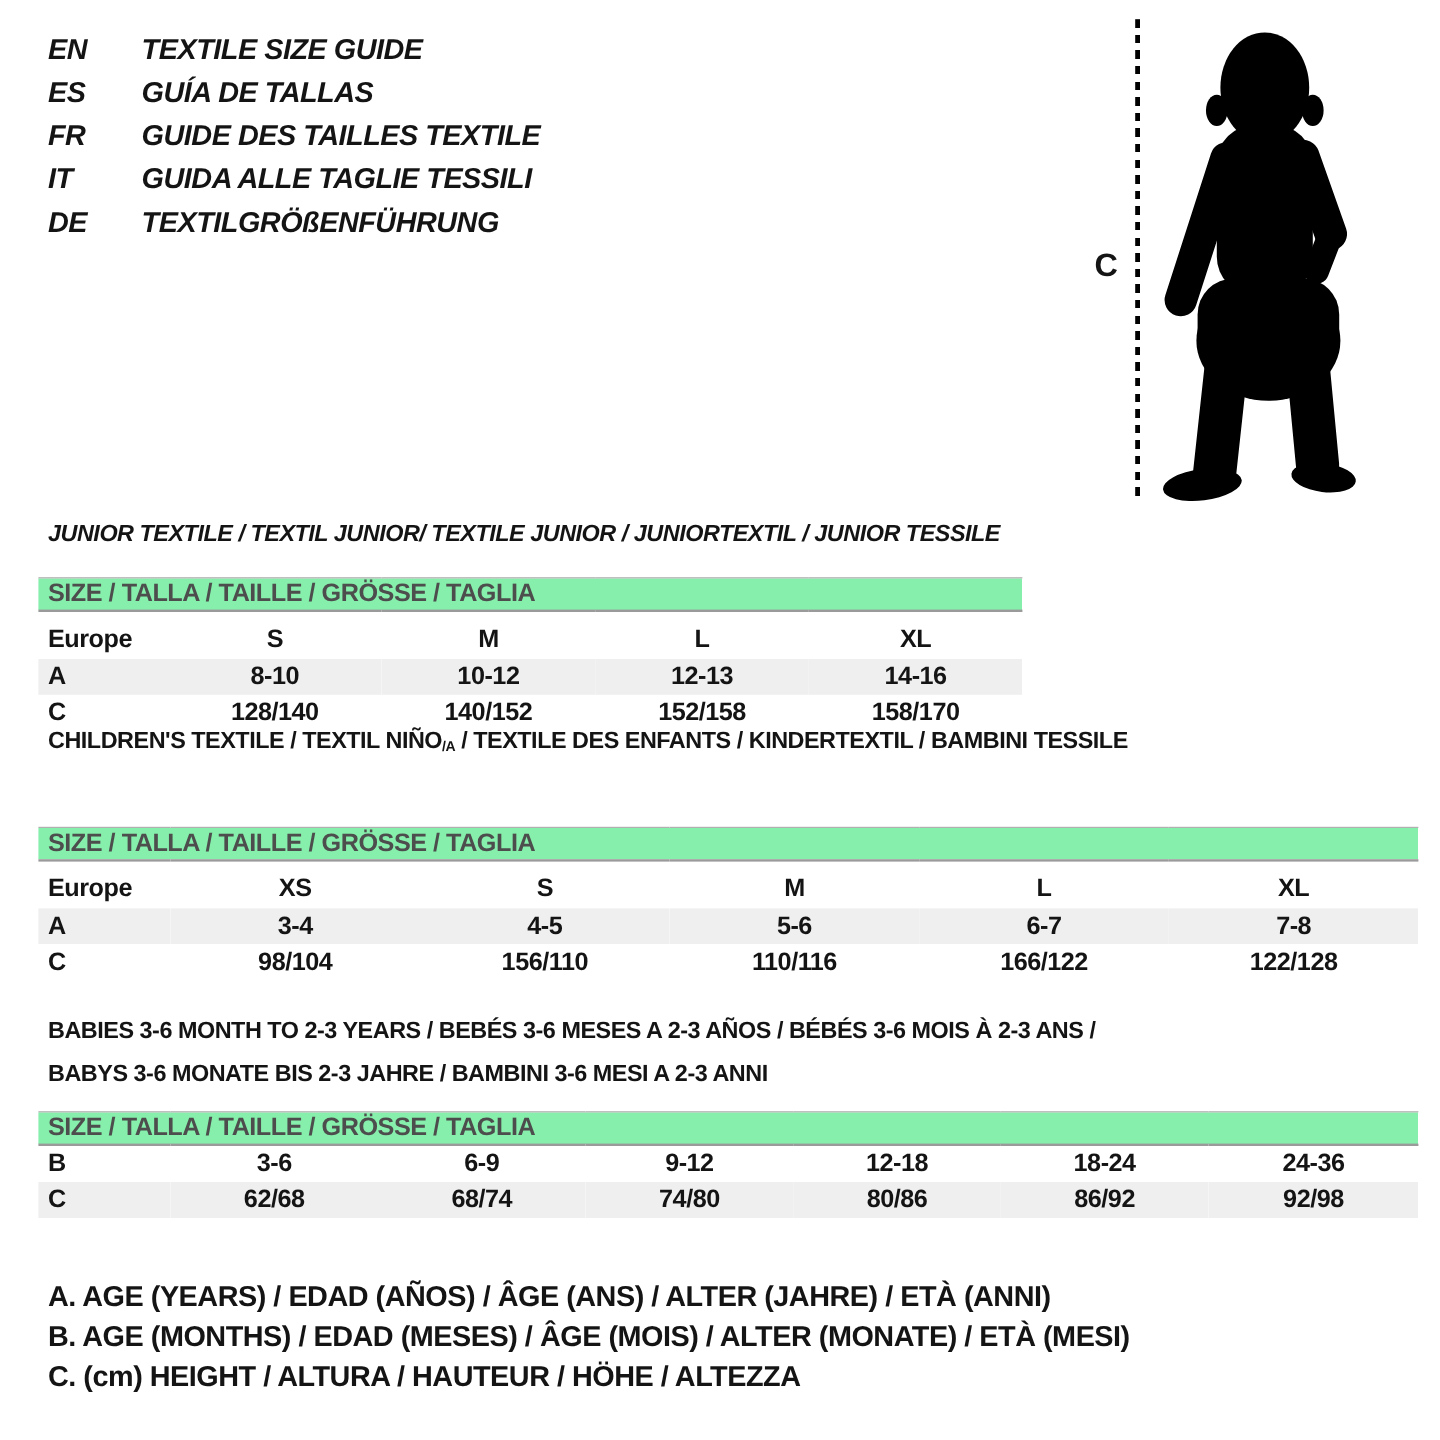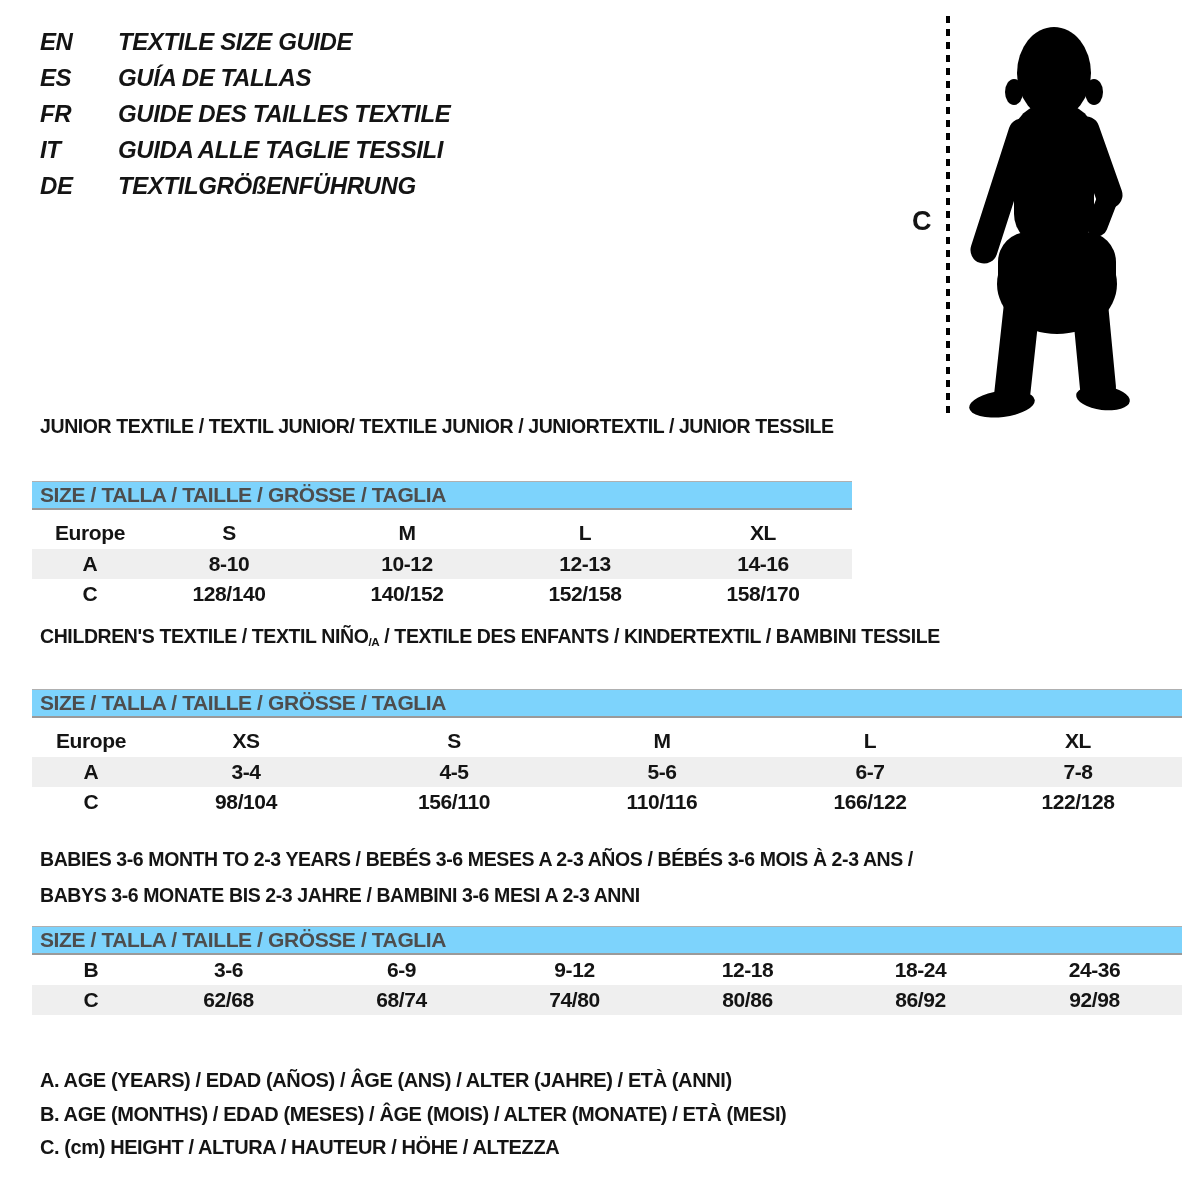--- a/index.html
+++ b/index.html
@@ -19,45 +19,45 @@
   
   .measure-line {
     position:absolute; left:946px; top:16px; width:4px; height:400px;
     background:repeating-linear-gradient(to bottom, #000 0 7px, transparent 7px 13px);
   }
   .measure-label { position:absolute; left:912px; top:206px; font-size:27px; }
   .silhouette { position:absolute; left:962px; top:12px; width:175px; height:408px; }
 
   
   .section-heading { position:absolute; left:40px; font-size:19.5px; line-height:36px; white-space:nowrap; }
-  .h-junior   { top:408px; }
-  .h-children { top:618px;text-align:right; }
+  .h-junior   { top:427px;font-style:italic; }
+  .h-children { top:599px;text-align:right; }
   .h-babies   { top:841px; }
   .sub { font-size:0.6em; vertical-align:-0.25em; }
 
   table { position:absolute; border-collapse:collapse; table-layout:fixed; }
   .t-junior   { left:32px; top:481px; width:820px; }
   .t-children { left:32px; top:689px; width:1150px; }
   .t-babies   { left:32px; top:926px; width:1150px; }
 
   td { font-size:21px; padding:0; overflow:hidden; white-space:nowrap; }
   .size-header td {
-    background:#7dd3fc; color:#4d4d4d;
+    background:#86efac; color:#4d4d4d;
     height:26px; padding-left:8px;
     border-top:1px solid #b0b0b0;
     border-bottom:2px solid #9a9a9a;
   }
   .row-europe td { height:35px; vertical-align:bottom; padding-bottom:4px; }
   .row-data td   { height:30px; vertical-align:middle; }
   .row-alt td    { background:#efefef; }
-  td.lbl { text-align:center; padding-left:8px; }
+  td.lbl { text-align:left; padding-left:8px; }
   td.val { text-align:center; }
 
   
-  .legend { position:absolute; left:40px; top:1064px; font-size:20px; line-height:33.5px; white-space:nowrap; }
+  .legend { position:absolute; left:40px; top:1064px; font-size:24px; line-height:33.5px; white-space:nowrap; }
 </style>
 </head>
 <body>
 
 <div class="lang-block">
   <div class="lang-row">
     <span class="lang-code">EN</span>
     <span class="lang-title">TEXTILE SIZE GUIDE</span>
   </div>
   <div class="lang-row">

